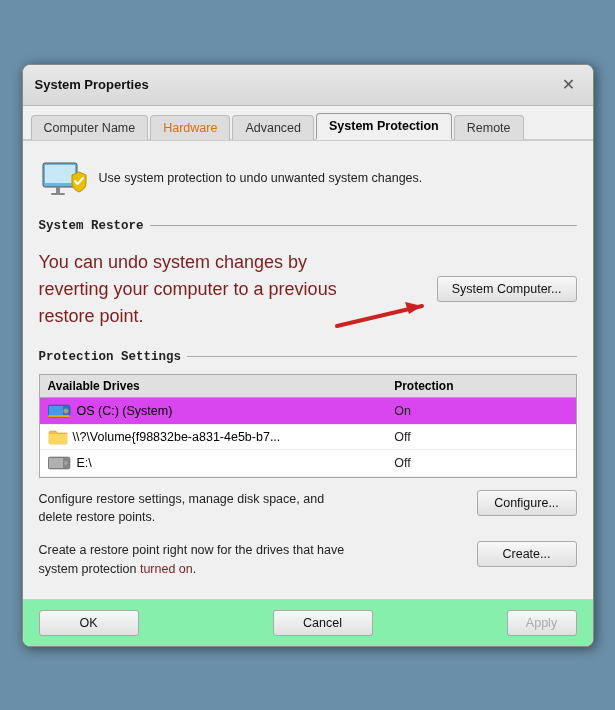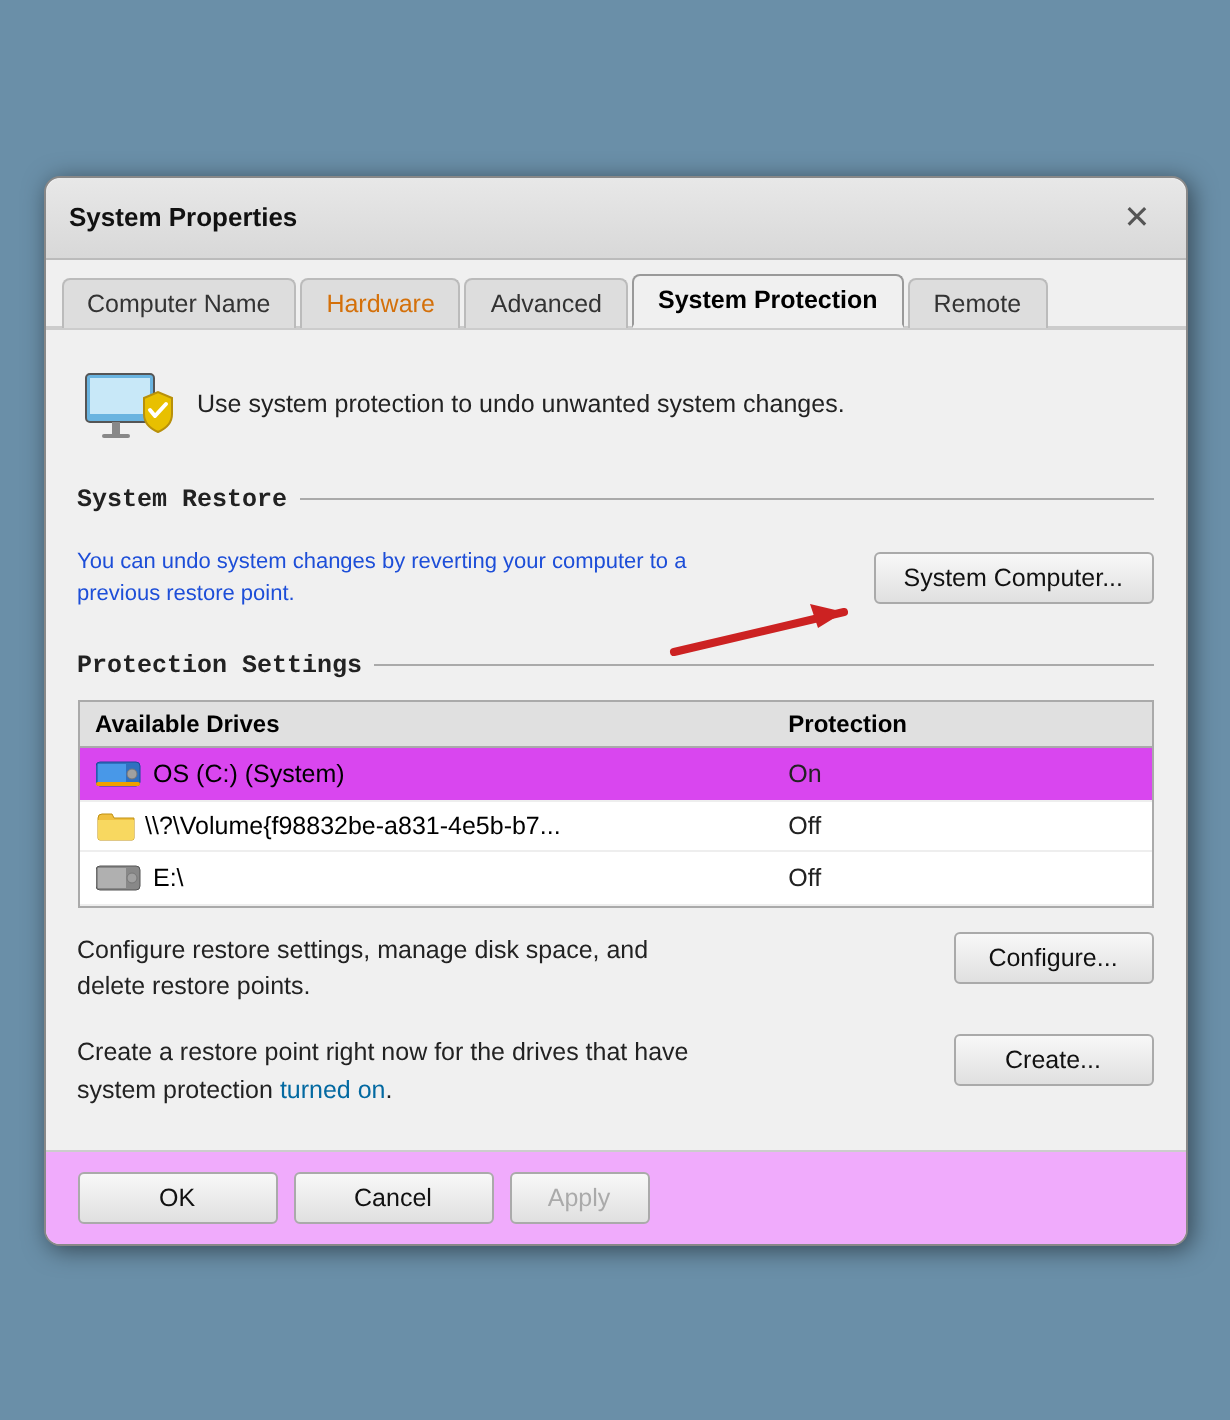--- a/index.html
+++ b/index.html
@@ -117,22 +117,22 @@
     }
     .system-restore-box {
       display: flex;
       align-items: center;
       justify-content: space-between;
       margin-bottom: 14px;
       padding: 6px 0;
       position: relative;
     }
     .restore-desc {
-      font-size: 11px;
-      color: #1d4ed8;
+      font-size: 18px;
+      color: #7f1d1d;
       max-width: 310px;
       line-height: 1.5;
     }
     .dialog-btn {
       background: linear-gradient(to bottom, #f8f8f8, #e0e0e0);
       border: 1px solid #aaa;
       border-radius: 3px;
       padding: 5px 14px;
       font-size: 12.5px;
       cursor: pointer;
@@ -203,25 +203,25 @@
       margin-bottom: 6px;
     }
     .create-desc {
       font-size: 12.5px;
       color: #222;
       max-width: 310px;
       line-height: 1.5;
     }
     .create-desc span { color: #0078d7; }
     .bottom-bar {
-      background: #f0abfc;
+      background: #86efac;
       border-top: 1px solid #ccc;
       padding: 10px 16px;
       display: flex;
-      justify-content: flex-start;
+      justify-content: space-between;
       gap: 8px;
     }
     .btn-apply {
       color: #aaa;
       background: linear-gradient(to bottom, #f8f8f8, #e0e0e0);
       border: 1px solid #aaa;
       border-radius: 3px;
       padding: 5px 14px;
       font-size: 12.5px;
       cursor: default;
@@ -340,21 +340,21 @@
         </div>
       </div>
     </div>
 
     <div class="configure-row">
       <span class="configure-desc">Configure restore settings, manage disk space, and delete restore points.</span>
       <button class="dialog-btn">Configure...</button>
     </div>
 
     <div class="create-row">
-      <span class="create-desc">Create a restore point right now for the drives that have system protection <span style="color:#0369a1;">turned on</span>.</span>
+      <span class="create-desc">Create a restore point right now for the drives that have system protection <span style="color:#7f1d1d;">turned on</span>.</span>
       <button class="dialog-btn">Create...</button>
     </div>
 
   </div>
 
   <div class="bottom-bar">
     <button class="dialog-btn">OK</button>
     <button class="dialog-btn">Cancel</button>
     <div class="btn-apply">Apply</div>
   </div>

